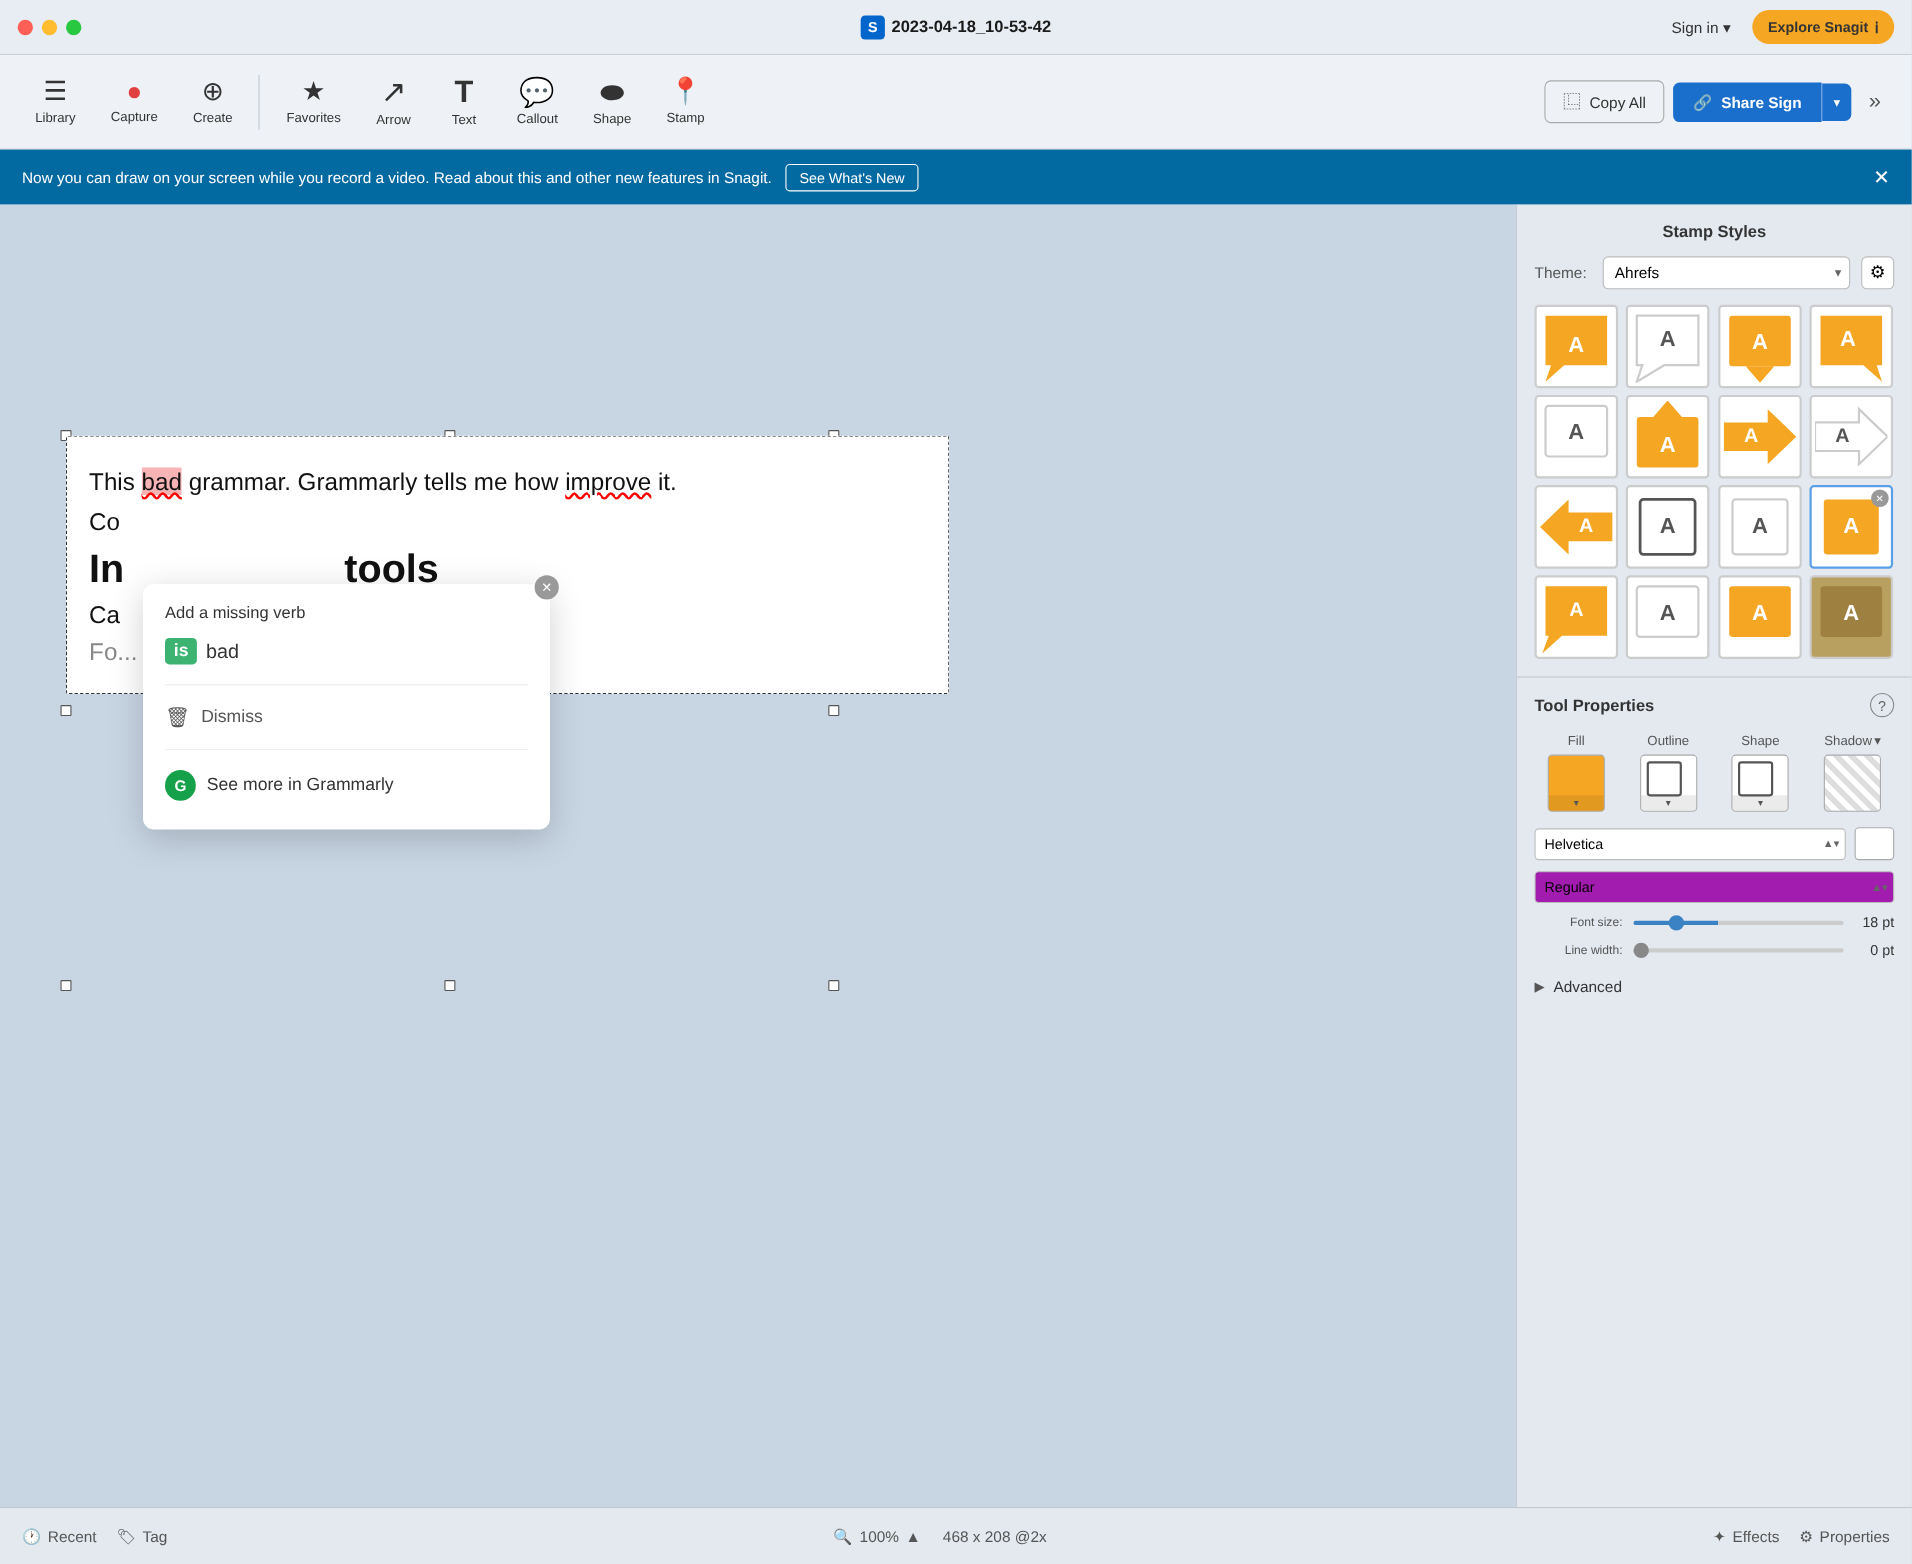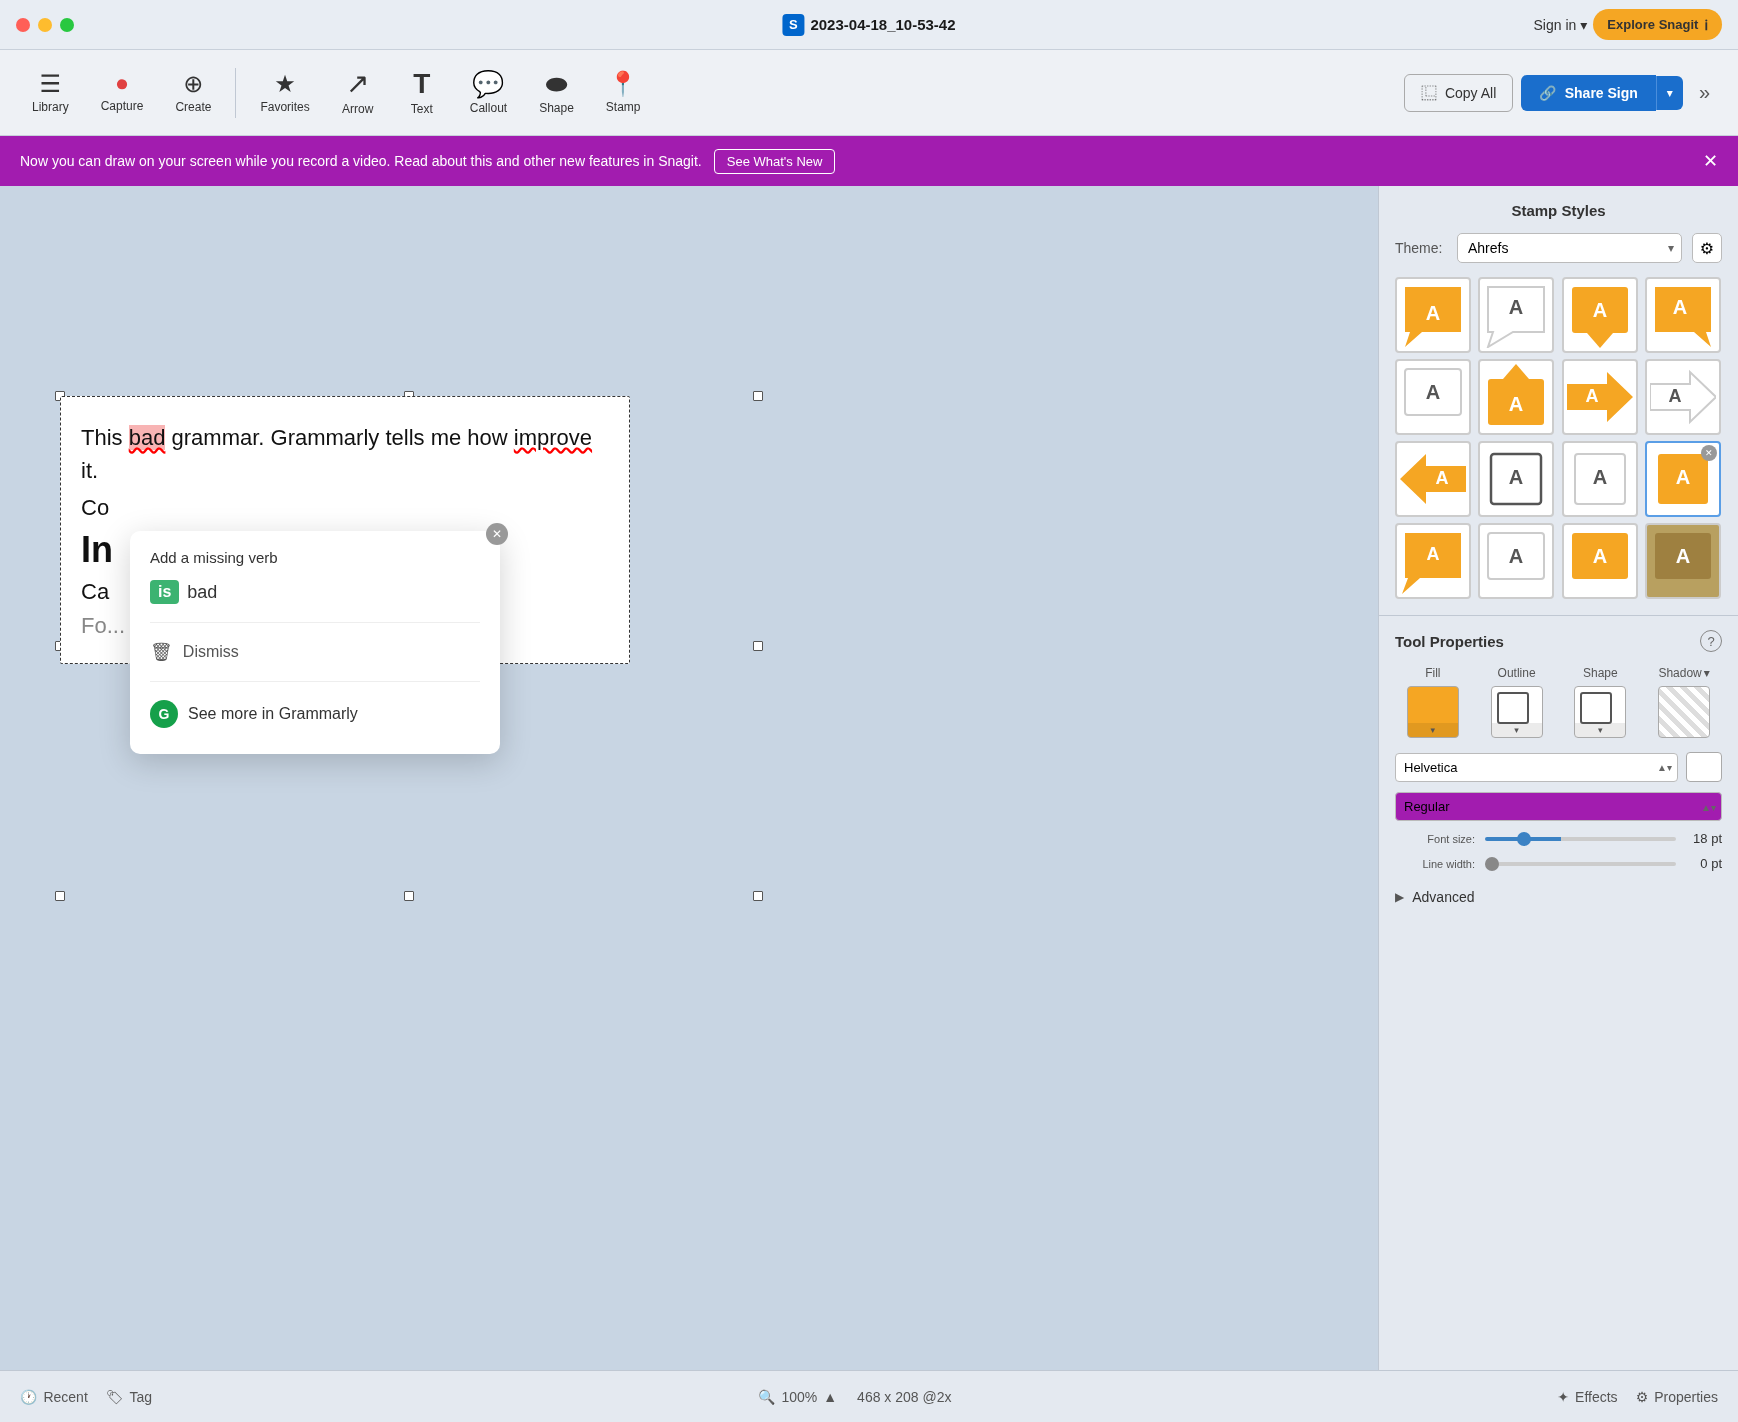--- a/index.html
+++ b/index.html
@@ -64,21 +64,21 @@
     }
     .title-text {
       font-size: 15px;
       font-weight: 600;
       color: #1a1a1a;
     }
 
     .title-bar-right {
       display: flex;
       align-items: center;
-      gap: 6px;
+      gap: 20px;
     }
     .sign-in-btn {
       display: flex;
       align-items: center;
       gap: 4px;
       background: none;
       border: none;
       font-size: 14px;
       color: #333;
       cursor: pointer;
@@ -178,21 +178,21 @@
       background: none;
       border: none;
       font-size: 20px;
       color: #555;
       cursor: pointer;
       padding: 4px 8px;
     }
 
     
     .notification-bar {
-      background: #a21caf;
+      background: #0369a1;
       height: 50px;
       display: flex;
       align-items: center;
       padding: 0 20px;
       color: white;
       font-size: 14px;
       gap: 12px;
     }
     .notification-bar .see-whats-new {
       border: 1.5px solid white;
@@ -223,21 +223,21 @@
       background: #c8d5e3;
       position: relative;
       overflow: hidden;
     }
 
     
     .text-box {
       position: absolute;
       top: 210px;
       left: 60px;
-      width: 570px;
+      width: 803px;
       border: 1.5px dashed #333;
       background: white;
       padding: 24px 20px;
       border-radius: 2px;
     }
     .text-box-handles {
       position: absolute;
       top: 205px;
       left: 55px;
       width: 708px;

